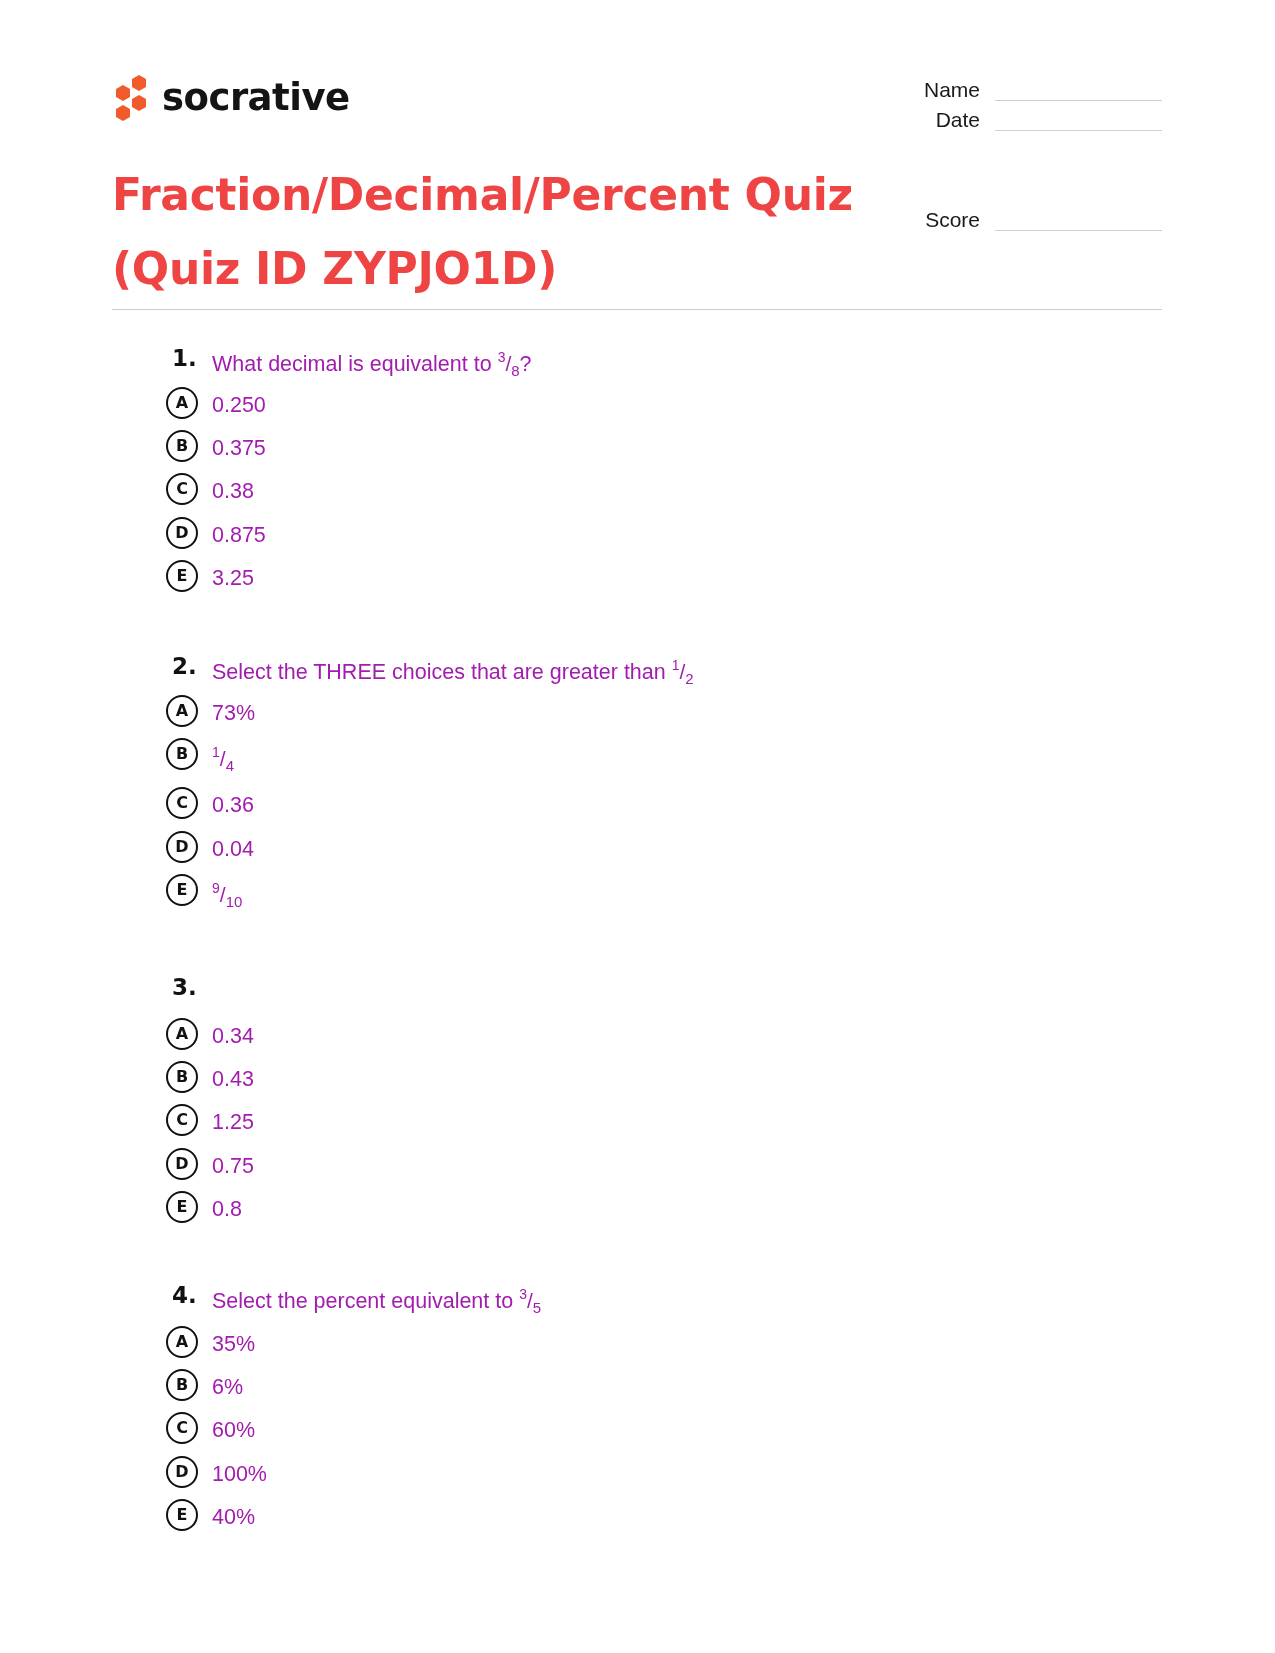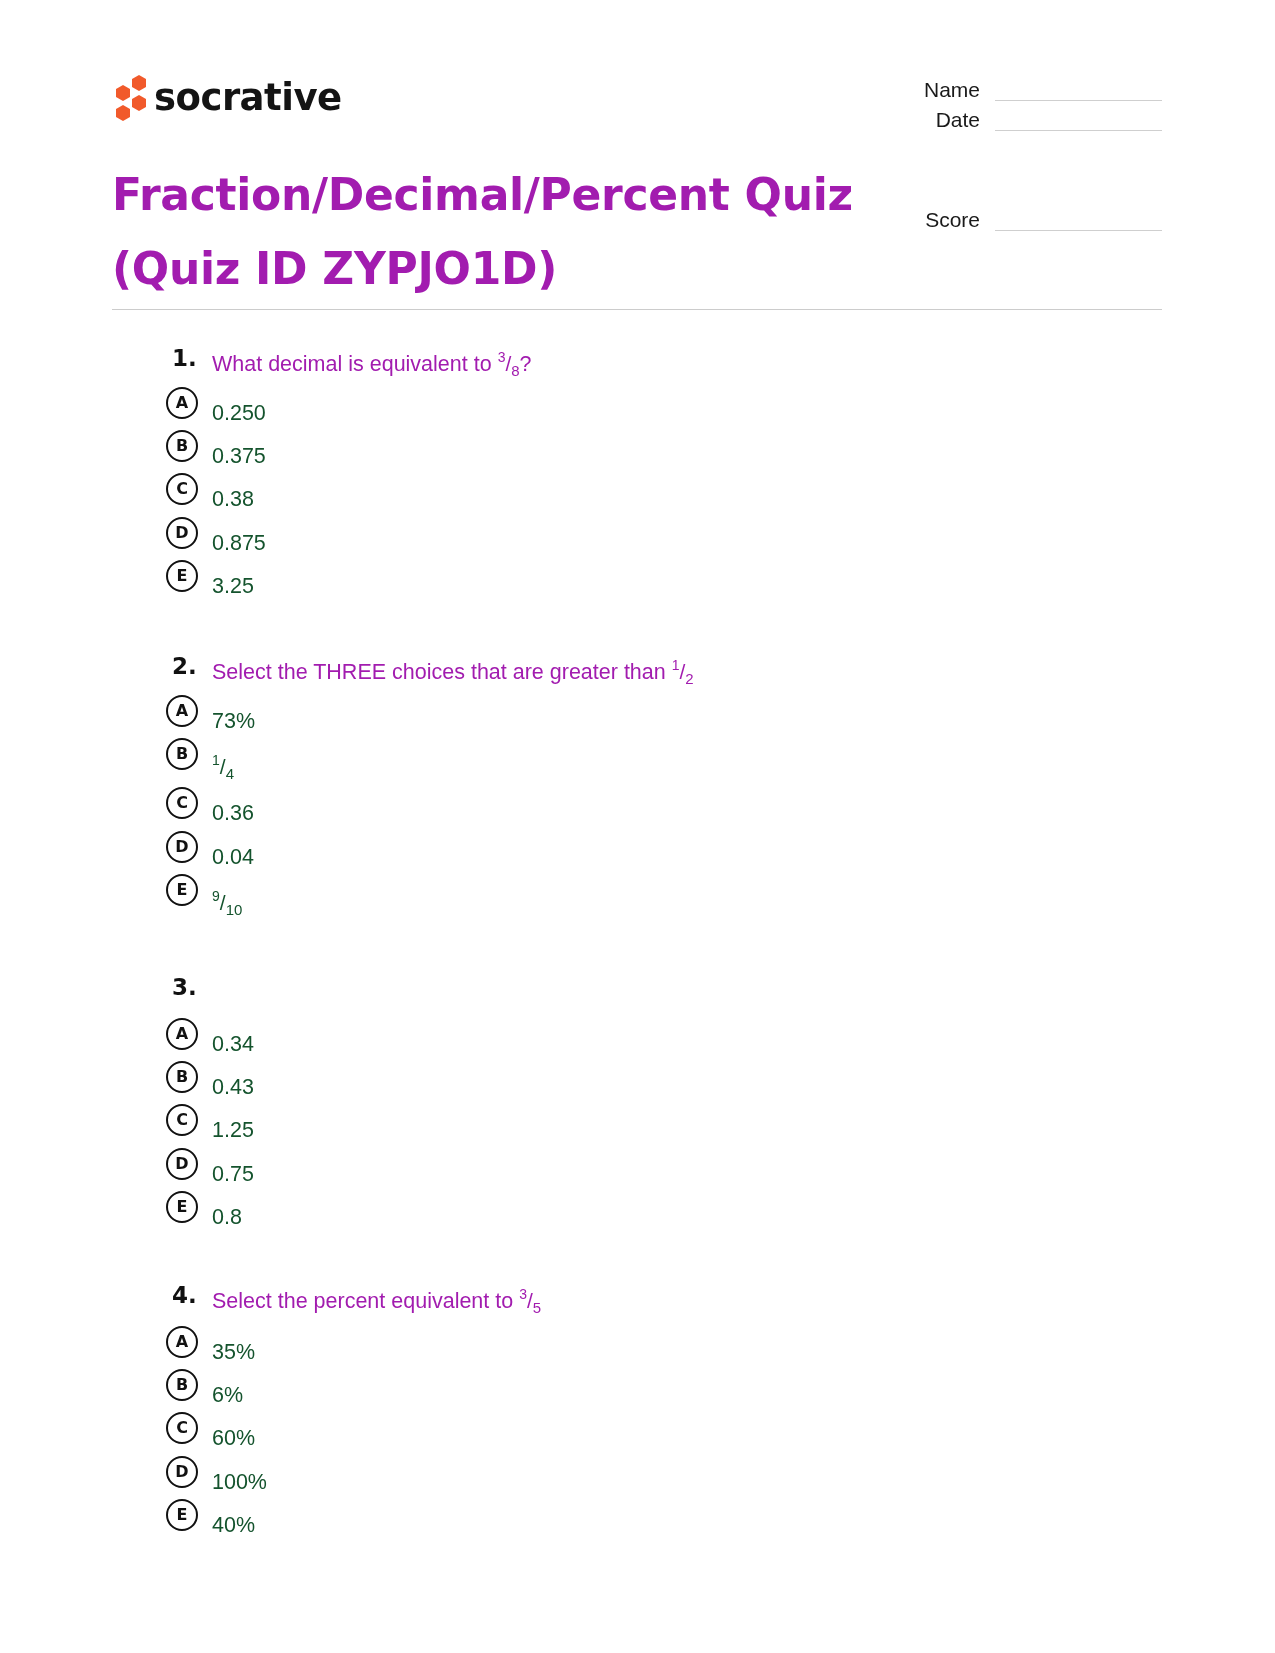--- a/index.html
+++ b/index.html
@@ -12,21 +12,21 @@
   }
 
   
   .logo {
     position: absolute; left: 112px; top: 74px;
     display: flex; align-items: center;
   }
   .logo-mark { width: 38px; height: 48px; position: relative; }
   .logo-mark svg { display: block; }
   .logo-text {
-    margin-left: 4px;
+    margin-left: 12px;
     font-family: "DejaVu Sans", sans-serif;
     font-weight: bold;
     font-size: 37px;
     letter-spacing: -0.5px;
     color: #141414;
     line-height: 1;
     margin-top: -2px;
   }
 
   .meta {
@@ -43,21 +43,21 @@
     position: absolute; left: 95px; width: 167px; top: 22px;
     border-bottom: 1.5px solid #cfcfcf; height: 0;
   }
 
   .title {
     position: absolute; left: 112px; top: 166px; width: 800px;
     font-family: "DejaVu Sans", sans-serif;
     font-weight: bold;
     font-size: 44px;
     line-height: 58px;
-    color: #a21caf;
+    color: #ef4444;
     letter-spacing: -0.3px;
   }
   .divider {
     position: absolute; left: 112px; top: 309px; width: 1050px;
     border-top: 1.5px solid #cccccc;
   }
 
   
   .question { position: absolute; left: 160px; width: 900px; }
   .q-head { position: relative; height: 40px; }
@@ -78,22 +78,22 @@
   .choice { position: relative; height: 43.2px; }
   .bubble {
     position: absolute; left: 6px; top: 2px;
     width: 32px; height: 32px; border-radius: 50%;
     border: 2px solid #111; background: #fff;
     display: flex; align-items: center; justify-content: center;
     font-family: "DejaVu Sans", sans-serif;
     font-weight: bold; font-size: 16px; color: #111; line-height: 1;
   }
   .choice-text {
-    position: absolute; left: 52px; top: 16px;
-    font-size: 21.5px; color: #14532d; white-space: nowrap;
+    position: absolute; left: 52px; top: 8px;
+    font-size: 21.5px; color: #a21caf; white-space: nowrap;
   }
 </style>
 </head>
 <body>
 
 <div class="logo">
   <span class="logo-mark">
     <svg width="38" height="48" viewBox="0 0 38 48">
       <g fill="#f15a2b">
         <polygon points="27,1 34,5 34,13 27,17 20,13 20,5"></polygon>

